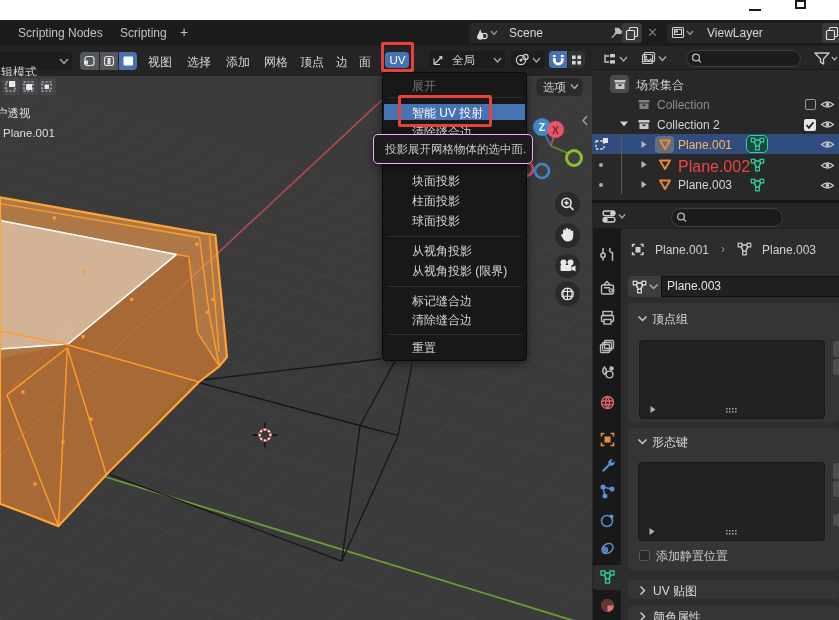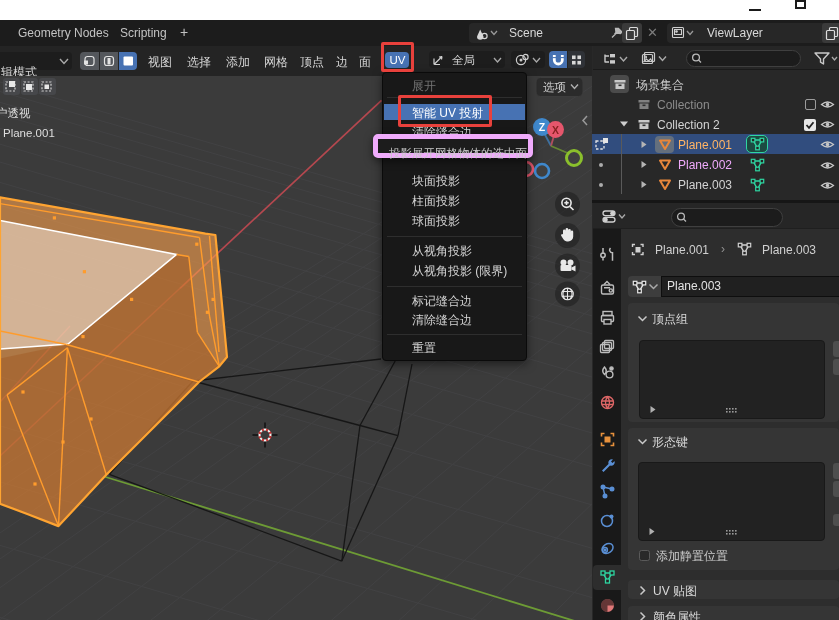--- a/index.html
+++ b/index.html
@@ -7,21 +7,21 @@
 .t{position:absolute;white-space:nowrap}
 svg{display:block}
 </style></head><body>
 
 <div class="abs" style="left:0;top:0;width:839px;height:20px;background:#fff">
  <div class="abs" style="left:749px;top:9px;width:12px;height:2px;background:#1a1a1a"></div>
  <div class="abs" style="left:795px;top:0px;width:11px;height:9px;border:2px solid #1a1a1a"></div>
 </div>
 
 <div class="abs" style="left:0;top:20px;width:839px;height:26px;background:#1c1c1c">
- <div class="t" style="left:18px;top:6px;font-size:12px;color:#c3c3c3">Geometry Nodes</div>
+ <div class="t" style="left:18px;top:6px;font-size:12px;color:#c3c3c3">Scripting Nodes</div>
  <div class="t" style="left:120px;top:6px;font-size:12px;color:#c3c3c3">Scripting</div>
  <div class="t" style="left:180px;top:4px;font-size:14px;color:#c3c3c3">+</div>
  <div class="abs" style="left:469px;top:3px;width:172px;height:20px;background:#272727;border-radius:4px">
   <svg width="172" height="20">
    <path d="M8 13.5 a3.2 3.2 0 0 0 6.4 0 l-3.2 -7 z" fill="#d8d8d8"></path>
    <circle cx="15.5" cy="13" r="2.6" fill="none" stroke="#d8d8d8" stroke-width="1.2"></circle>
    <path d="M22 8 l3 3.5 3-3.5" stroke="#999" stroke-width="1.3" fill="none"></path>
   </svg>
   <div class="t" style="left:40px;top:3px;font-size:12px;color:#d8d8d8">Scene</div>
   <svg class="abs" style="left:140px;top:2px" width="30" height="16" viewBox="0 0 30 16">
@@ -384,21 +384,21 @@
     <path d="M1.5 5.5 Q7.5 0.5 13.5 5.5 Q7.5 10.5 1.5 5.5 z" fill="none" stroke="#c6c6c6" stroke-width="1.3"></path>
     <circle cx="7.5" cy="5.5" r="1.8" fill="#c6c6c6"></circle>
   </svg>
 <div class="abs" style="left:598.5px;top:163.0px;width:4px;height:4px;background:#ababab;border-radius:50%"></div>
 <svg class="abs" style="left:640px;top:160.0px" width="8" height="9">
     <path d="M1.5 1 l5 3.5 -5 3.5 z" fill="#b5b5b5"></path>
   </svg>
 <svg class="abs" style="left:658px;top:158.0px" width="14" height="13" viewBox="0 0 14 13">
     <path d="M2 2.5 h10 l-5 8.5 z" fill="none" stroke="#e8873b" stroke-width="2" stroke-linejoin="round"></path>
   </svg>
-<div class="t" style="left:678px;top:158.0px;font-size:12px;color:#f0abfc">Plane.002</div>
+<div class="t" style="left:678px;top:158.0px;font-size:16px;color:#ef4444">Plane.002</div>
 <svg class="abs" style="left:750px;top:157.5px" width="15" height="14" viewBox="0 0 15 14">
     <path d="M3 3 h9 l-4.5 8 z" fill="none" stroke="#2fd6a2" stroke-width="1.4"></path>
     <rect x="1.3" y="1.3" width="3.6" height="3.6" fill="#242424" stroke="#2fd6a2" stroke-width="1.2"></rect>
     <rect x="10.1" y="1.3" width="3.6" height="3.6" fill="#242424" stroke="#2fd6a2" stroke-width="1.2"></rect>
     <rect x="5.7" y="9.2" width="3.6" height="3.6" fill="#242424" stroke="#2fd6a2" stroke-width="1.2"></rect>
   </svg>
 <svg class="abs" style="left:820px;top:159.5px" width="15" height="11" viewBox="0 0 15 11">
     <path d="M1.5 5.5 Q7.5 0.5 13.5 5.5 Q7.5 10.5 1.5 5.5 z" fill="none" stroke="#c6c6c6" stroke-width="1.3"></path>
     <circle cx="7.5" cy="5.5" r="1.8" fill="#c6c6c6"></circle>
   </svg>
@@ -617,16 +617,16 @@
 <div class="t" style="left:412px;top:292.5px;font-size:12px;color:#d4d4d4">标记缝合边</div>
 <div class="t" style="left:412px;top:312.0px;font-size:12px;color:#d4d4d4">清除缝合边</div>
 <div class="t" style="left:412px;top:340.0px;font-size:12px;color:#d4d4d4">重置</div>
 <div class="abs" style="left:387px;top:96.5px;width:135px;height:1px;background:#2e2e2e"></div>
 <div class="abs" style="left:387px;top:235.5px;width:135px;height:1px;background:#2e2e2e"></div>
 <div class="abs" style="left:387px;top:285.5px;width:135px;height:1px;background:#2e2e2e"></div>
 <div class="abs" style="left:387px;top:333.5px;width:135px;height:1px;background:#2e2e2e"></div>
 <div class="abs" style="left:383.5px;top:103.5px;width:141.5px;height:16.5px;background:#4772b3;border-radius:0">
     <div class="t" style="left:28.5px;top:1.5px;font-size:12px;color:#fff">智能 UV 投射</div>
   </div>
-<div class="abs" style="left:373px;top:134px;width:160px;height:24px;background:#1c1c1c;border:5px solid #f0abfc;border-radius:5px;box-shadow:0 3px 8px rgba(0,0,0,0.5)">
+<div class="abs" style="left:373px;top:134px;width:160px;height:30px;background:#1c1c1c;border:1px solid #f0abfc;border-radius:5px;box-shadow:0 3px 8px rgba(0,0,0,0.5)">
     <div class="t" style="left:11px;top:7px;font-size:11.5px;color:#c9c9c9">投影展开网格物体的选中面.</div>
   </div>
 <div class="abs" style="left:381px;top:42px;width:32.5px;height:29.5px;border:3.5px solid #e8413c;border-radius:2px"></div>
 <div class="abs" style="left:398px;top:95px;width:94px;height:31.5px;border:3.5px solid #e8413c;border-radius:2px"></div>
 </body></html>

